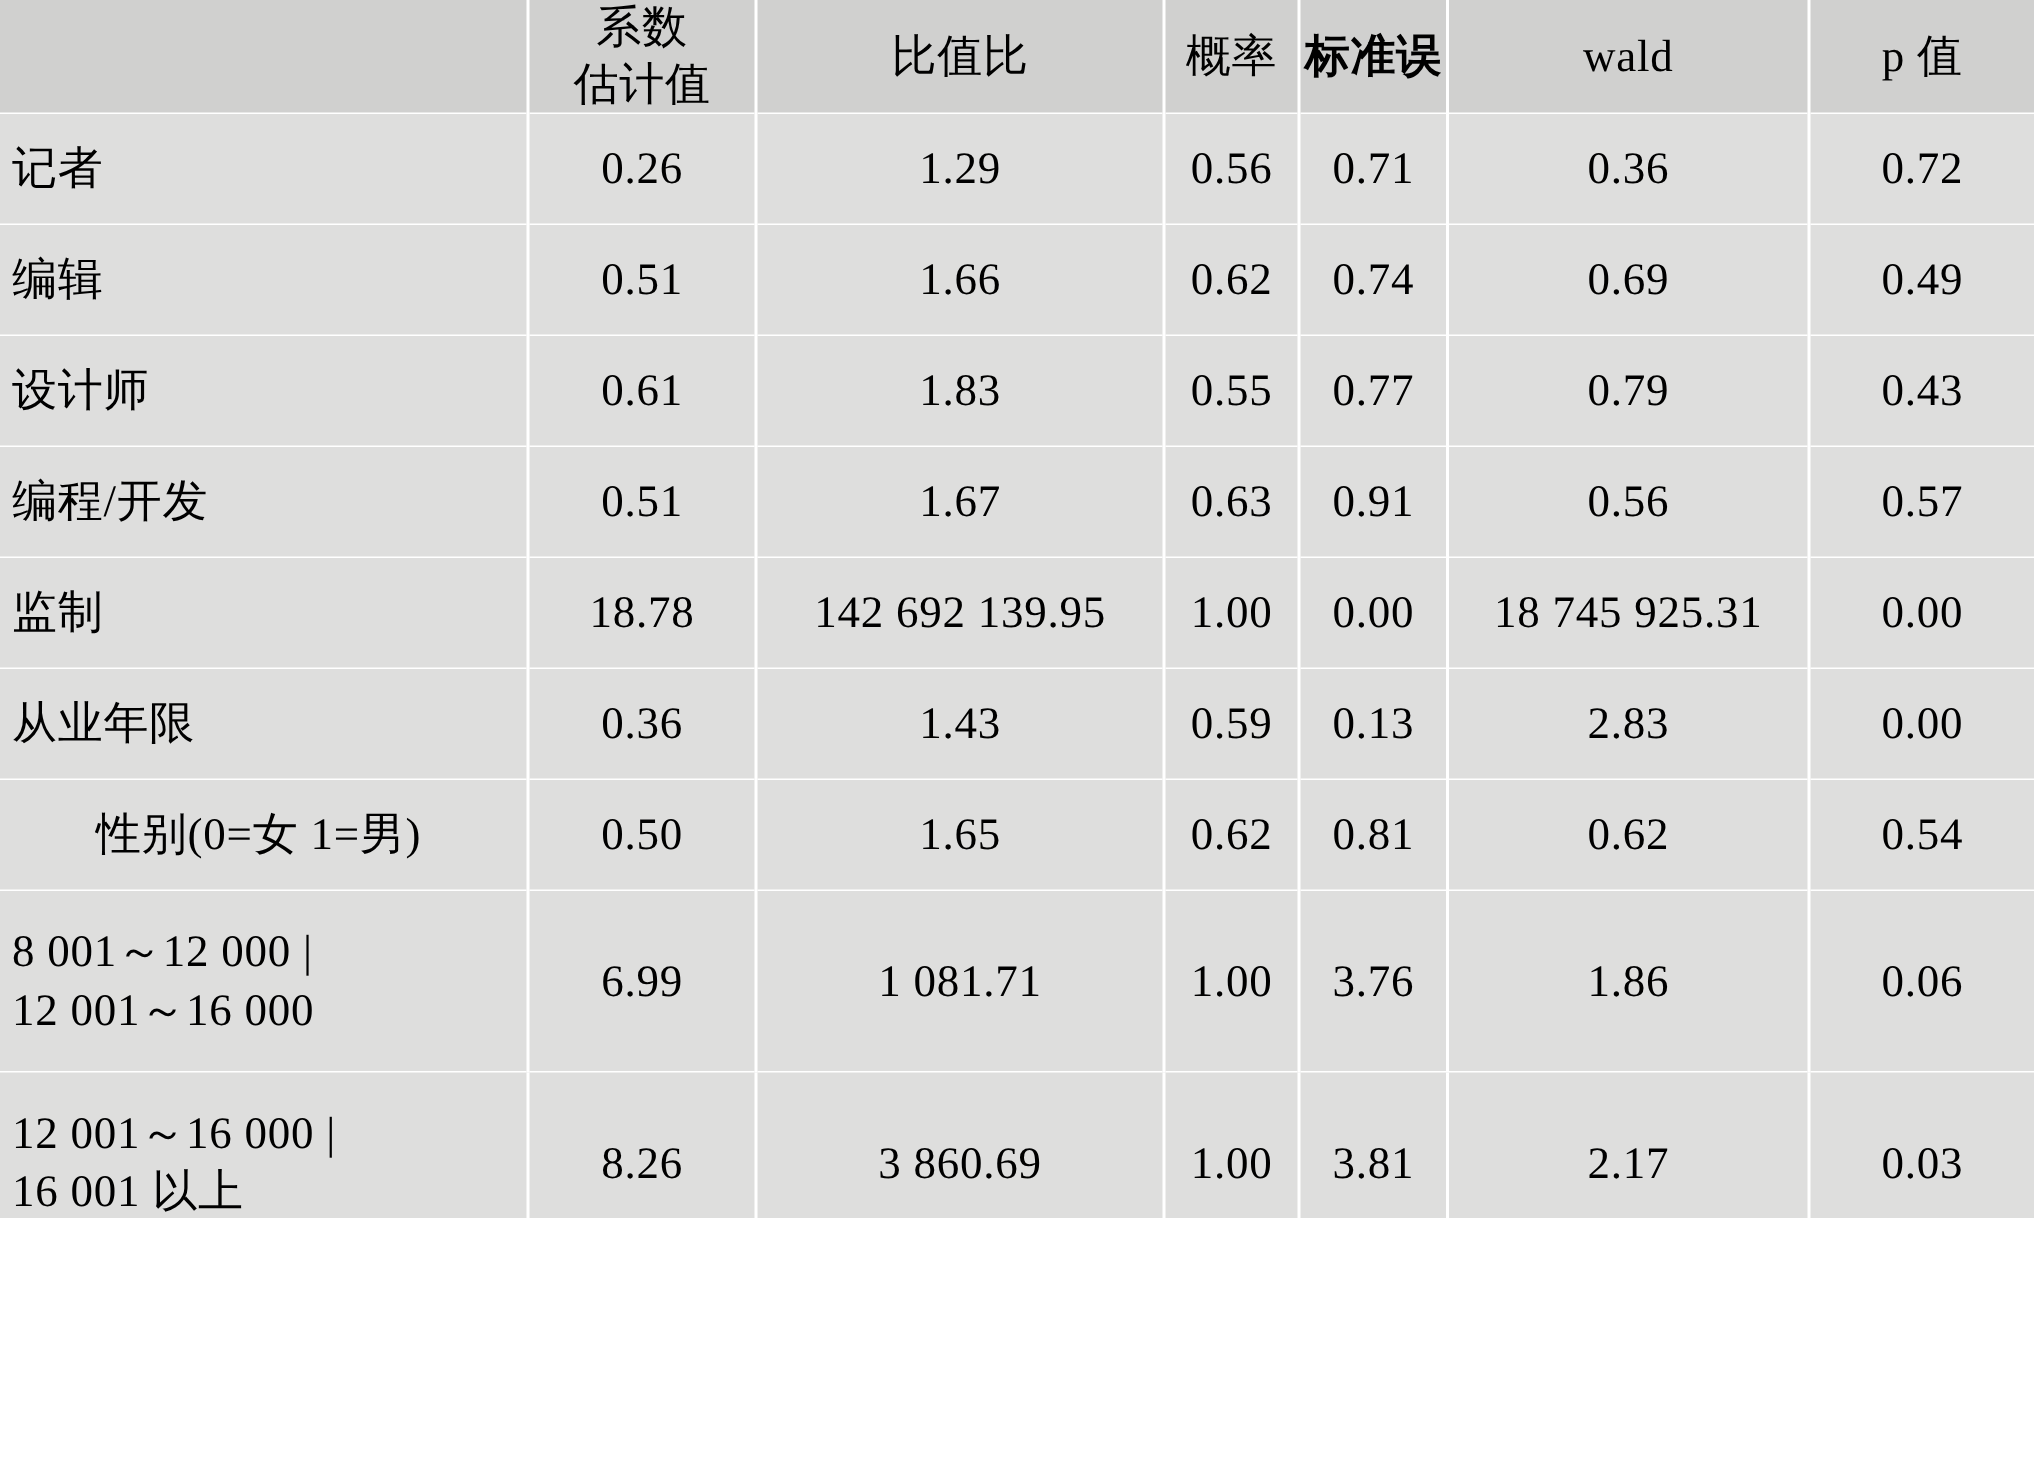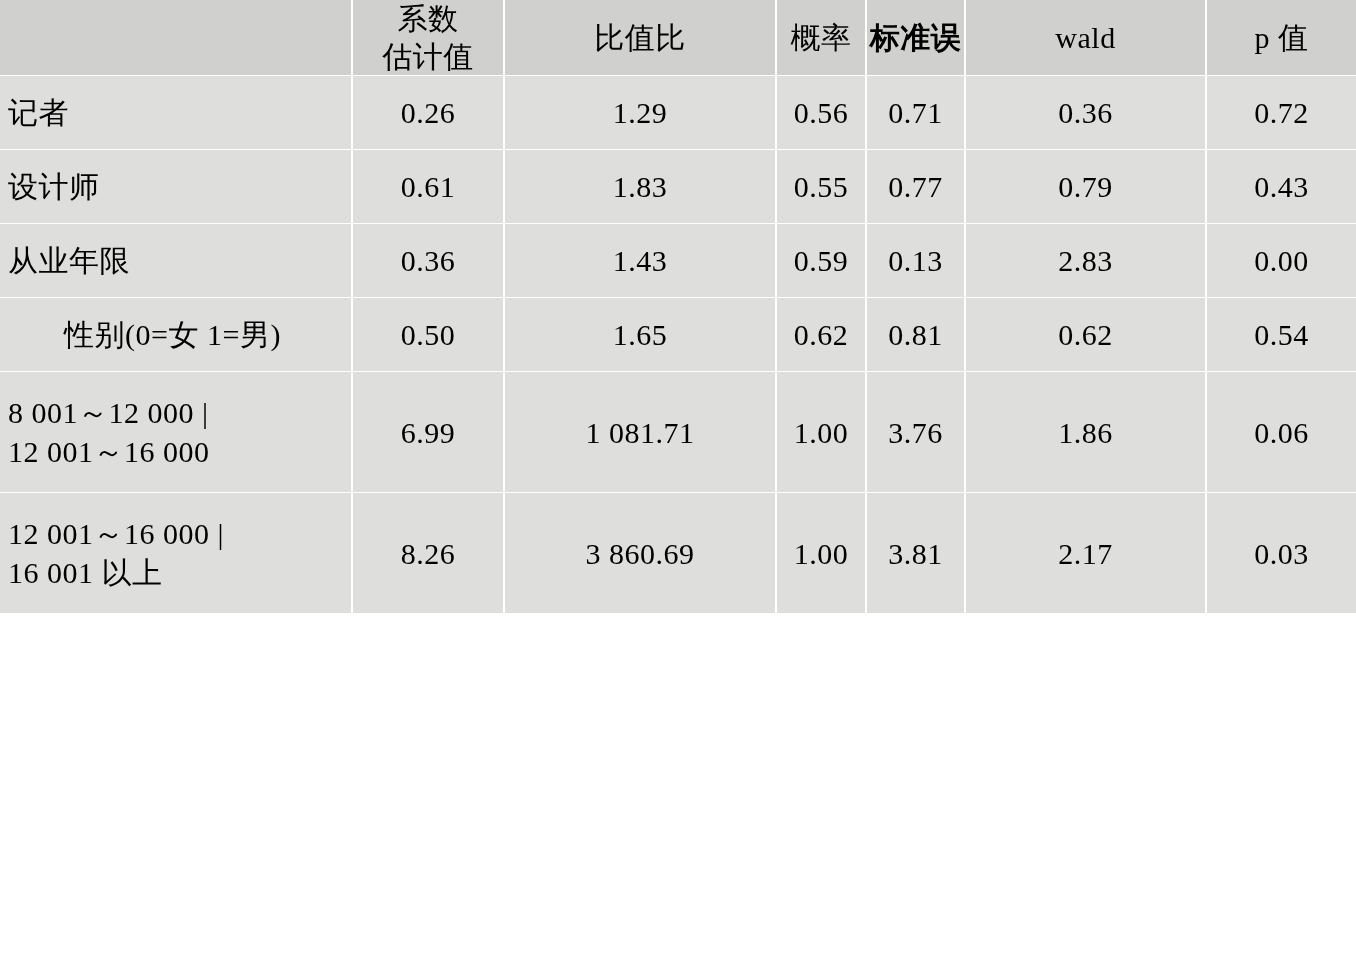--- a/index.html
+++ b/index.html
@@ -107,27 +107,54 @@
       <tr class="short">
         <td class="rowlabel" style="white-space: pre-line;">记者</td>
         <td class="num">0.26</td>
         <td class="num">1.29</td>
         <td class="num">0.56</td>
         <td class="num">0.71</td>
         <td class="num">0.36</td>
         <td class="num">0.72</td>
       </tr>
       <tr class="short">
+        <td class="rowlabel" style="white-space: pre-line;">编辑</td>
+        <td class="num">0.51</td>
+        <td class="num">1.66</td>
+        <td class="num">0.62</td>
+        <td class="num">0.74</td>
+        <td class="num">0.69</td>
+        <td class="num">0.49</td>
+      </tr>
+      <tr class="short">
         <td class="rowlabel" style="white-space: pre-line;">设计师</td>
         <td class="num">0.61</td>
         <td class="num">1.83</td>
         <td class="num">0.55</td>
         <td class="num">0.77</td>
         <td class="num">0.79</td>
         <td class="num">0.43</td>
+      </tr>
+      <tr class="short">
+        <td class="rowlabel" style="white-space: pre-line;">编程/开发</td>
+        <td class="num">0.51</td>
+        <td class="num">1.67</td>
+        <td class="num">0.63</td>
+        <td class="num">0.91</td>
+        <td class="num">0.56</td>
+        <td class="num">0.57</td>
+      </tr>
+      <tr class="short">
+        <td class="rowlabel" style="white-space: pre-line;">监制</td>
+        <td class="num">18.78</td>
+        <td class="num">142 692 139.95</td>
+        <td class="num">1.00</td>
+        <td class="num">0.00</td>
+        <td class="num">18 745 925.31</td>
+        <td class="num">0.00</td>
       </tr>
       <tr class="short">
         <td class="rowlabel" style="white-space: pre-line;">从业年限</td>
         <td class="num">0.36</td>
         <td class="num">1.43</td>
         <td class="num">0.59</td>
         <td class="num">0.13</td>
         <td class="num">2.83</td>
         <td class="num">0.00</td>
       </tr>

